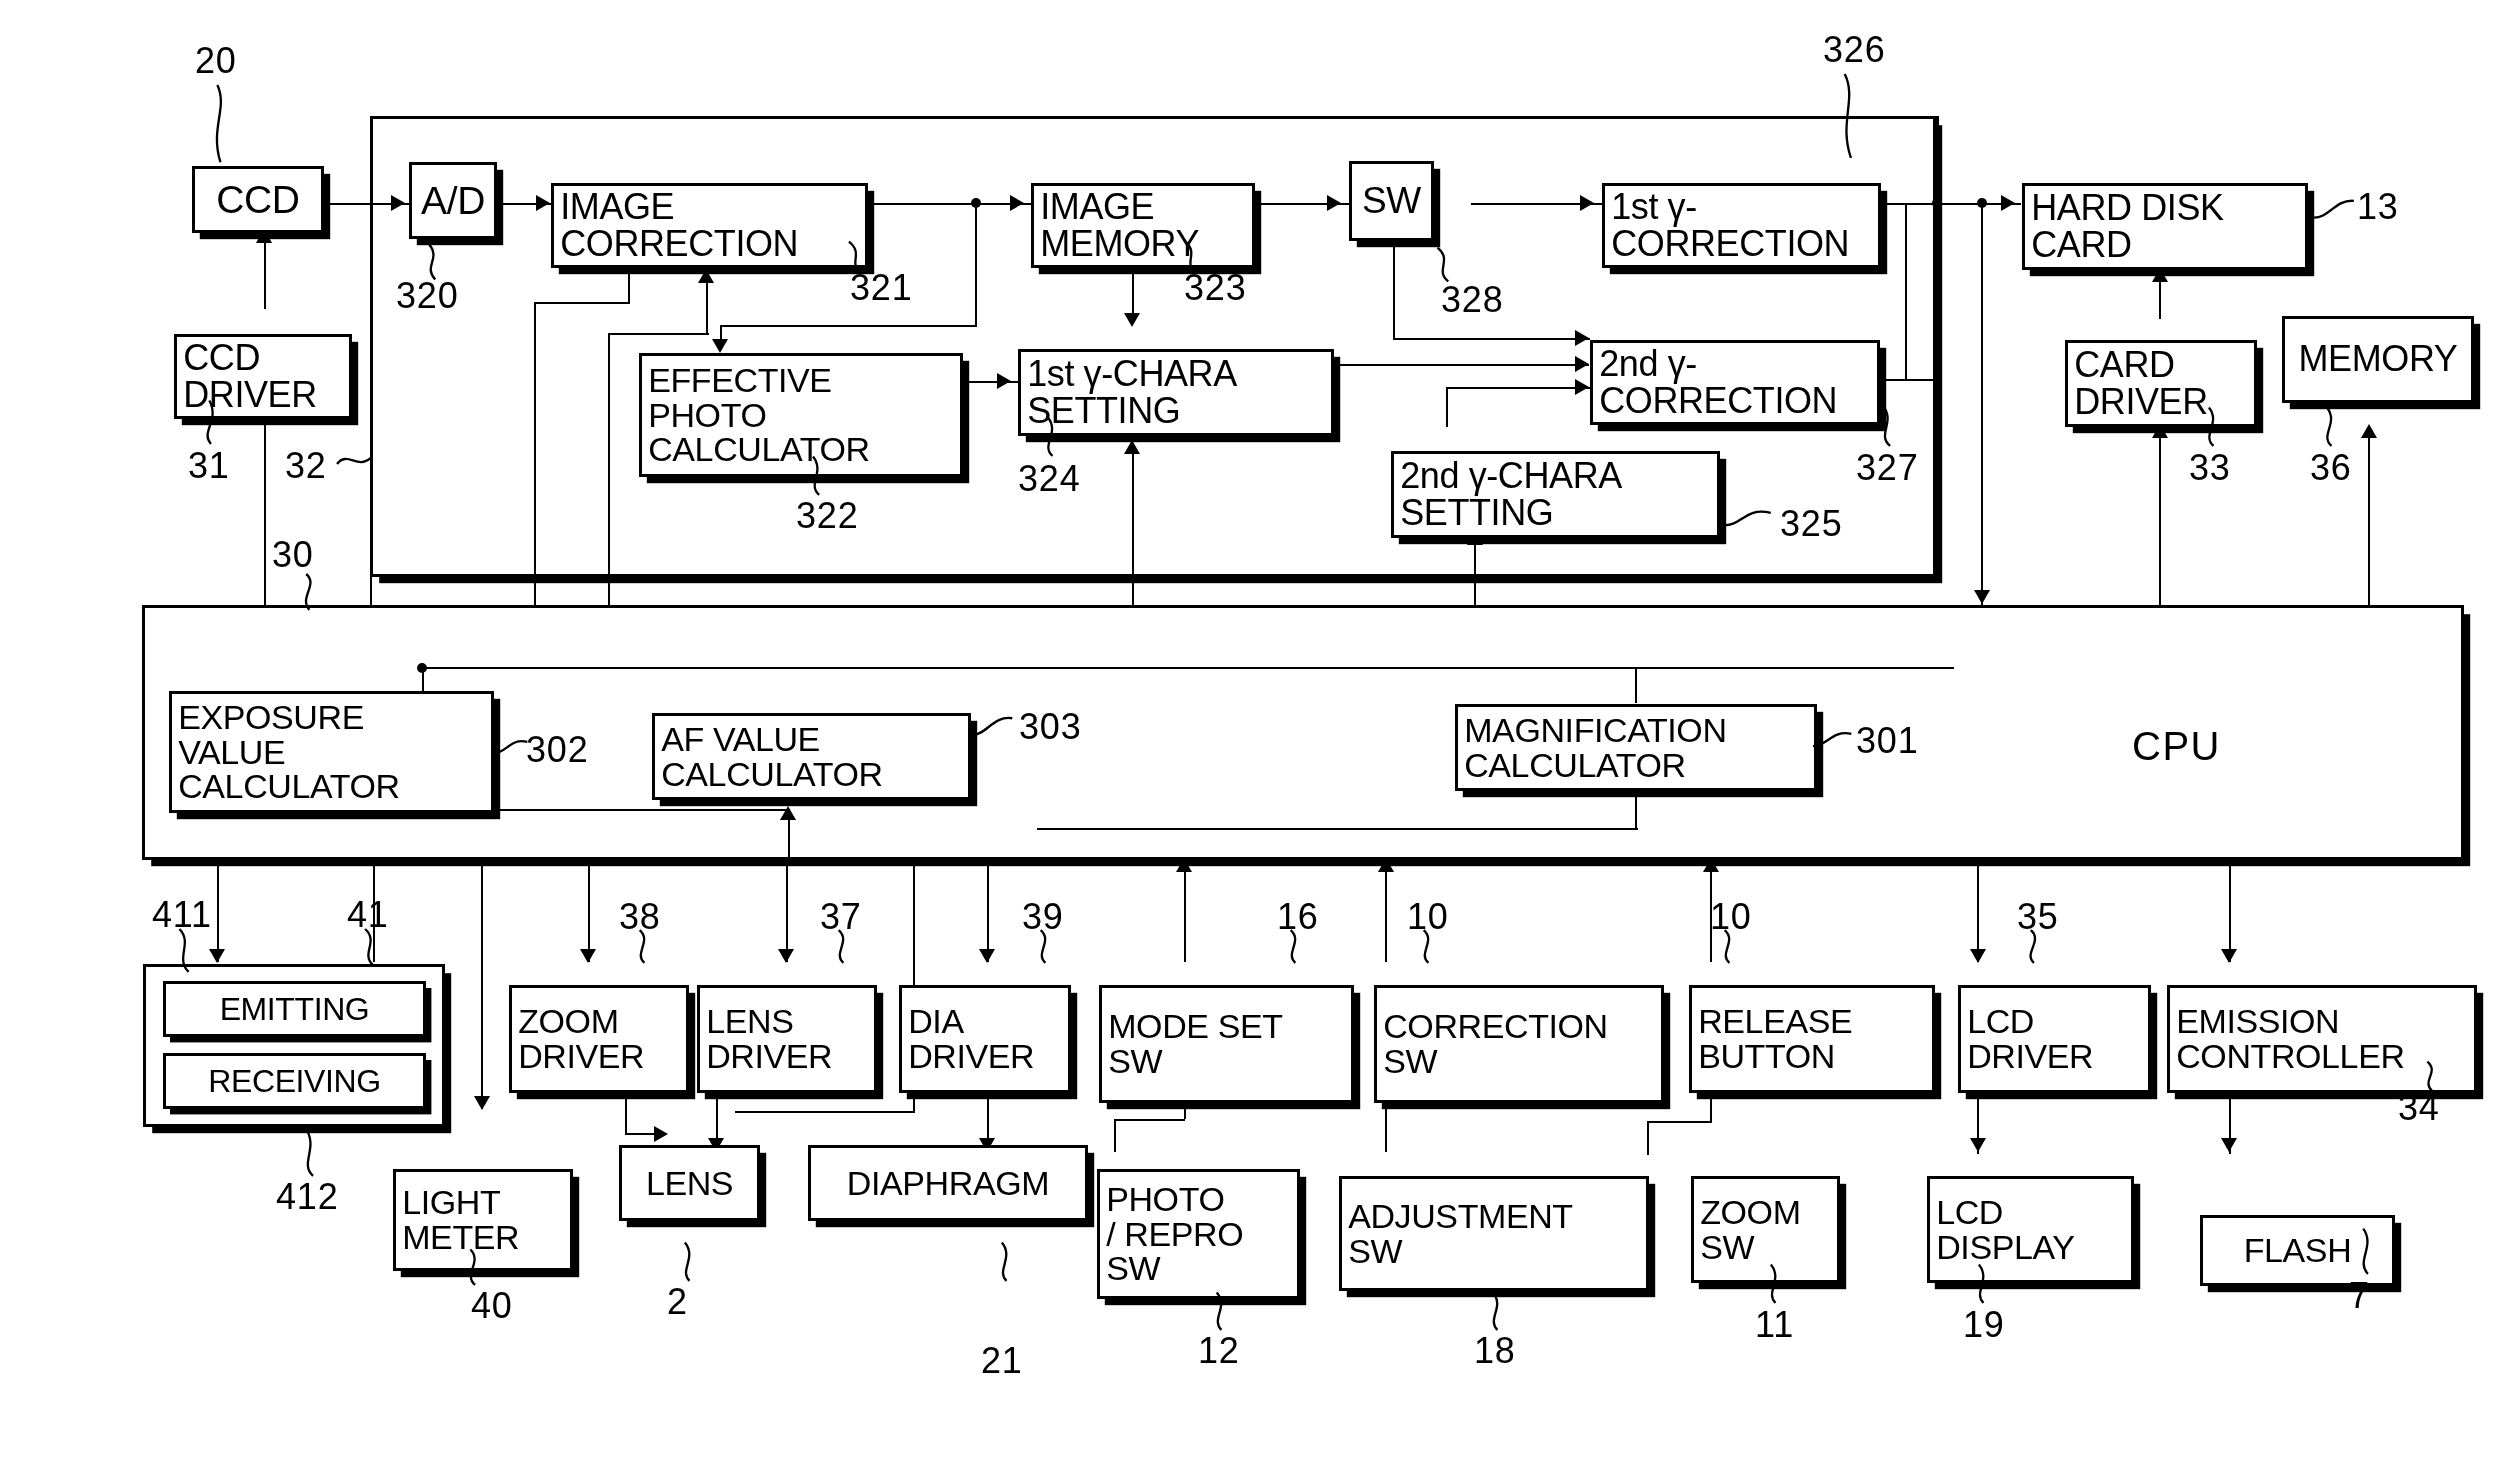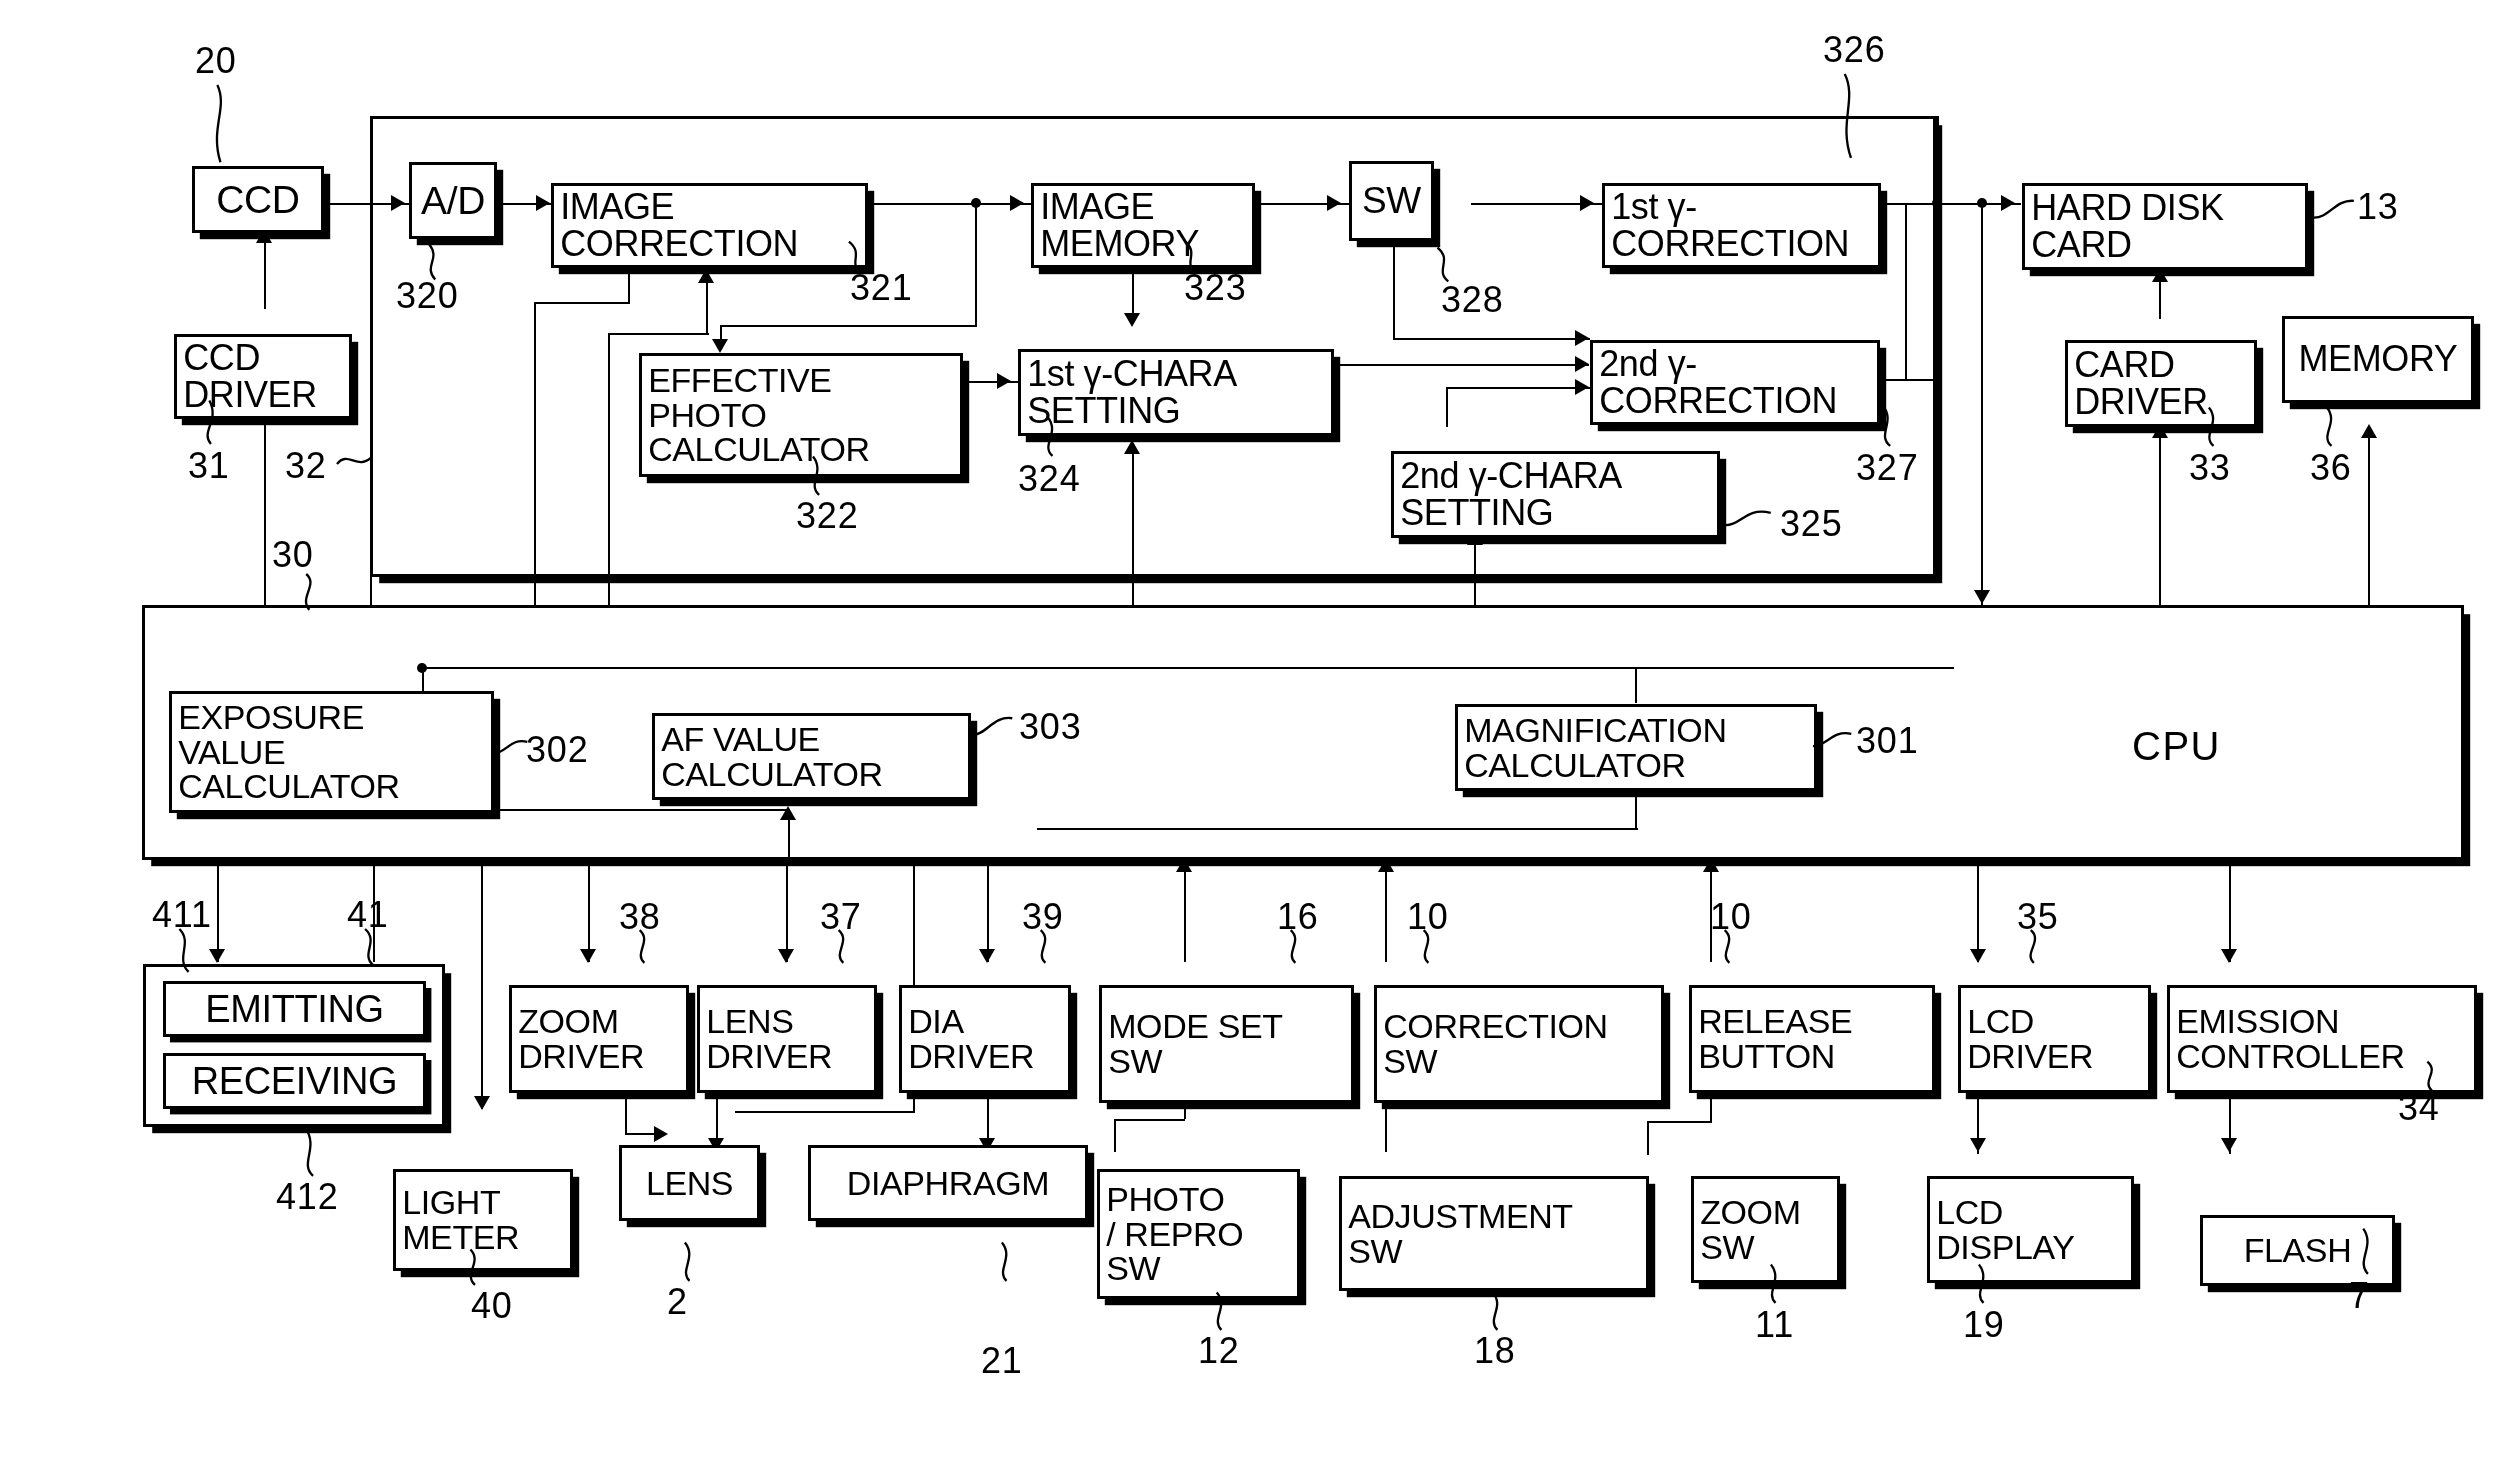--- a/index.html
+++ b/index.html
@@ -103,21 +103,21 @@
   
   .subblk {
     position: absolute;
     box-sizing: border-box;
     border: 3.1px solid #000;
     background: #fff;
     box-shadow: 6.2px 6.2px 0 -0.8px #000;
     display: flex;
     align-items: center;
     justify-content: center;
-    font-size: 38px;
+    font-size: 32px;
     letter-spacing: -0.4px;
   }
 </style>
 </head>
 <body>
 
 <div id="stage">
 
   <div class="frame" style="left:370px; top:116px; width:1566px; height:461px;"></div>
 

